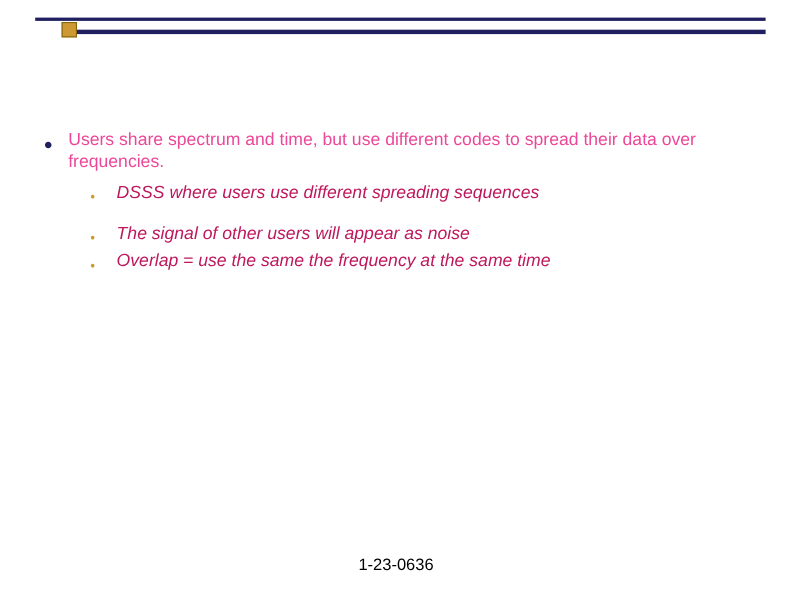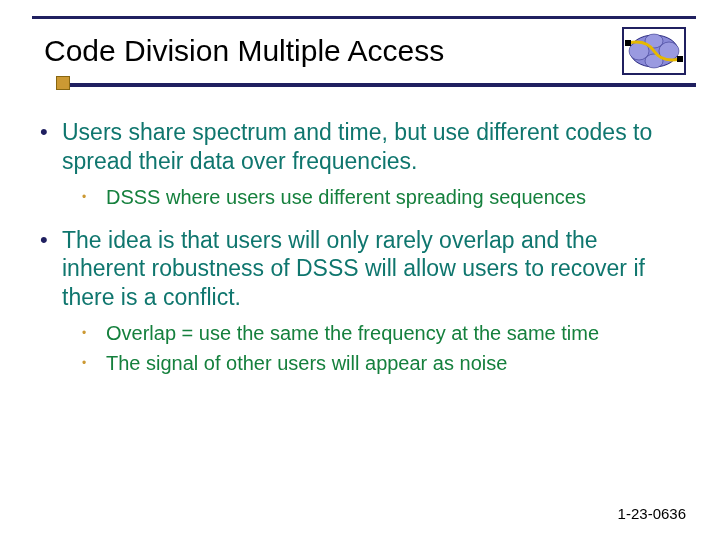--- a/index.html
+++ b/index.html
@@ -69,97 +69,82 @@
     background: #cc9933;
     border: 1px solid #886611;
   }
   .content {
     position: absolute;
     top: 118px;
     left: 34px;
     right: 34px;
   }
   .b1 {
-    font-size: 23px;
-    color: #0f766e;
+    font-size: 16px;
+    color: #ec4899;
     line-height: 1.25;
     margin-bottom: 8px;
     padding-left: 28px;
     position: relative;
   }
   .b1::before {
     content: "•";
     position: absolute;
     left: 6px;
     top: 0;
     color: #202060;
     font-size: 22px;
   }
   .b2 {
-    font-size: 20px;
-    color: #15803d;
+    font-size: 16px;
+    color: #be185d;
     line-height: 1.3;
     margin-bottom: 4px;
     padding-left: 26px;
     margin-left: 46px;
     position: relative;
+    font-style: italic;
   }
   .b2::before {
     content: "•";
     position: absolute;
     left: 2px;
     top: 6px;
     color: #cc9933;
     font-size: 12px;
   }
   .gap { height: 12px; }
   .footer {
     position: absolute;
     bottom: 18px;
     left: 34px;
     right: 34px;
     display: flex;
-    justify-content: flex-end;
+    justify-content: center;
     align-items: center;
     font-size: 15px;
     color: #000;
   }
   .footer .center { position: absolute; left: 50%; transform: translateX(-50%); }
 </style>
 </head>
 <body>
 
 <div class="title-bar">
   <div class="top-line"></div>
-  <div class="title-row">
-    <div class="title">Code Division Multiple Access</div>
-    <div class="logo">
-      <svg width="60" height="44" viewBox="0 0 60 44">
-        <ellipse cx="30" cy="22" rx="24" ry="16" fill="#8a8ad8" stroke="#2a2a80" stroke-width="1"></ellipse>
-        <ellipse cx="15" cy="22" rx="10" ry="9" fill="#9a9ae0" stroke="#2a2a80" stroke-width="0.5"></ellipse>
-        <ellipse cx="45" cy="22" rx="10" ry="9" fill="#9a9ae0" stroke="#2a2a80" stroke-width="0.5"></ellipse>
-        <ellipse cx="30" cy="12" rx="9" ry="7" fill="#9a9ae0" stroke="#2a2a80" stroke-width="0.5"></ellipse>
-        <ellipse cx="30" cy="32" rx="9" ry="7" fill="#9a9ae0" stroke="#2a2a80" stroke-width="0.5"></ellipse>
-        <path d="M 4 14 Q 22 10 30 22 Q 38 34 56 30" stroke="#e6b800" stroke-width="3" fill="none"></path>
-        <rect x="1" y="11" width="6" height="6" fill="#000"></rect>
-        <rect x="53" y="27" width="6" height="6" fill="#000"></rect>
-      </svg>
-    </div>
-  </div>
   <div class="bottom-line-wrap">
     <div class="bottom-line"></div>
     <div class="corner-box"></div>
   </div>
 </div>
 
 <div class="content">
   <div class="b1">Users share spectrum and time, but use different codes to spread their data over frequencies.</div>
   <div class="b2">DSSS where users use different spreading sequences</div>
   <div class="gap"></div>
-  <div class="b1">The idea is that users will only rarely overlap and the inherent robustness of DSSS will allow users to recover if there is a conflict.</div>
+  <div class="b2">The signal of other users will appear as noise</div>
   <div class="b2">Overlap = use the same the frequency at the same time</div>
-  <div class="b2">The signal of other users will appear as noise</div>
 </div>
 
 <div class="footer">
   <span>1-23-06</span>
   <span>36</span>
 </div>
 
 </body></html>

